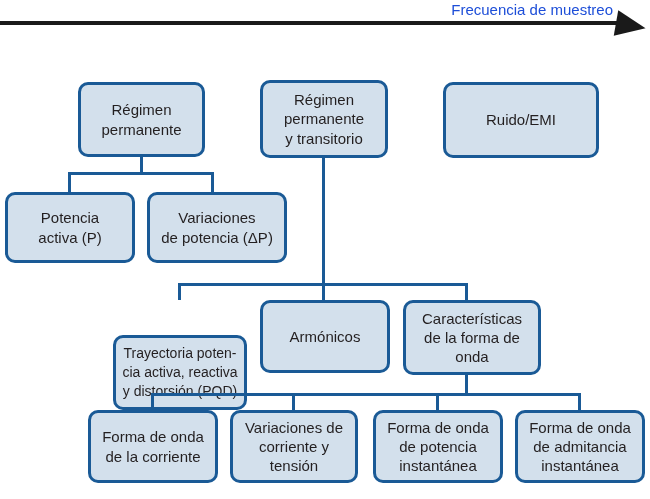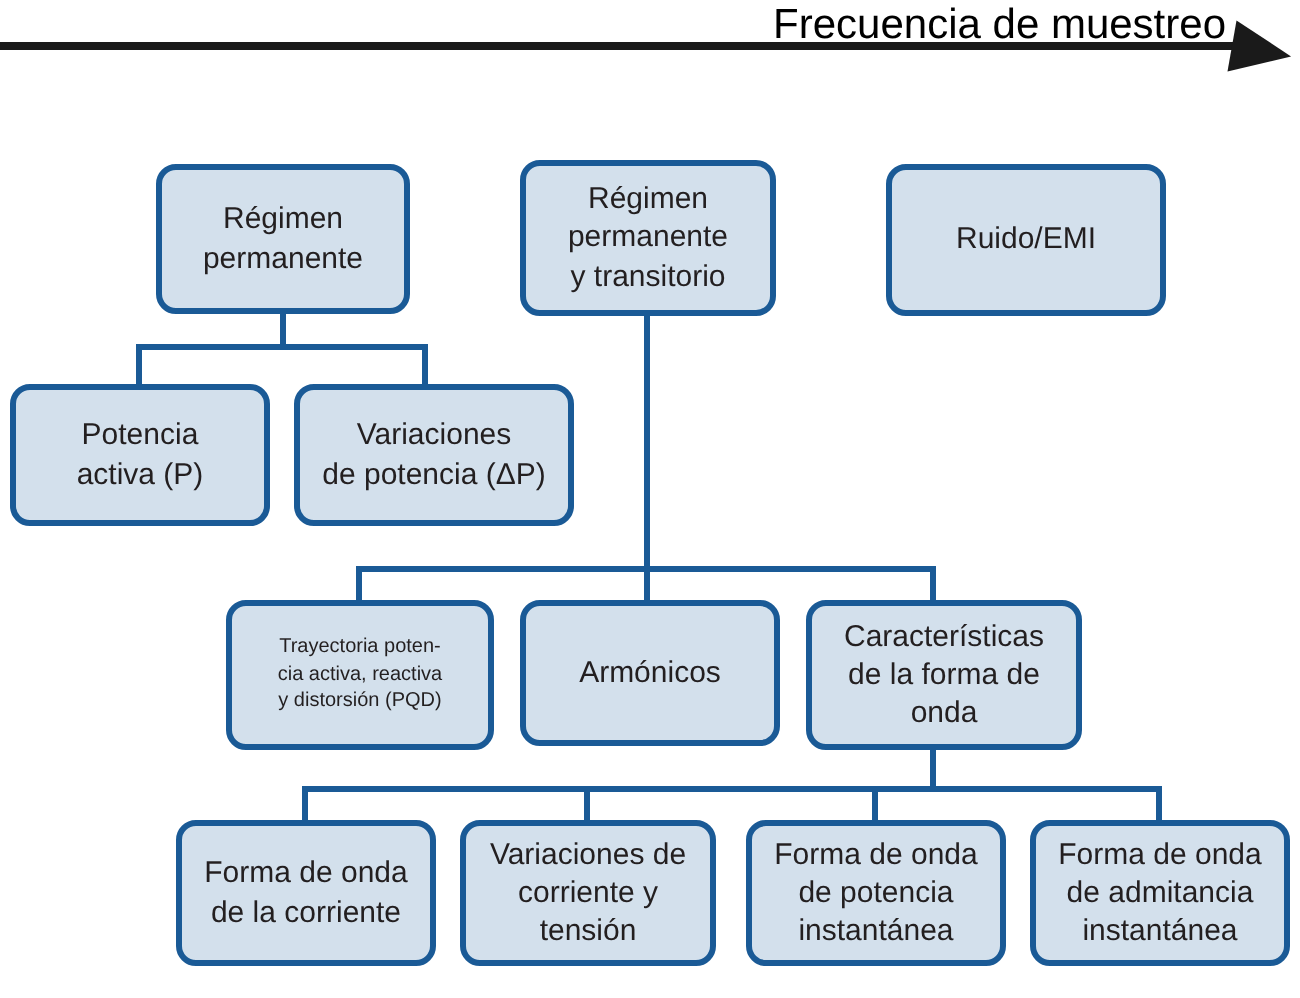--- a/index.html
+++ b/index.html
@@ -26,54 +26,54 @@
     width: 0; height: 0;
     border-left: 30px solid #1a1a1a;
     border-top: 13px solid transparent;
     border-bottom: 13px solid transparent;
     transform: rotate(10deg);
     transform-origin: left center;
   }
   .axis-label {
     position: absolute;
     top: 1px; right: 37px;
-    font-size: 21px;
-    color: #000000;
+    font-size: 15px;
+    color: #1d4ed8;
     white-space: nowrap;
   }
 
   
   .node {
     position: absolute;
     box-sizing: border-box;
     background: #d3e0ec;
     border: 3px solid #1a5a96;
     border-radius: 10px;
     display: flex;
     align-items: center;
     justify-content: center;
     text-align: center;
     white-space: pre-line;
     font-size: 15px;
     line-height: 1.28;
     color: #231f20;
     padding: 2px 3px;
   }
-  .node.tight { font-size: 10px; line-height: 1.35; }
+  .node.tight { font-size: 14px; line-height: 1.35; margin-top: 35px; }
 
   
   .line {
     position: absolute;
     background: #1a5a96;
   }
 
   
   #n-regimen-permanente            { left: 78px;  top: 82px;  width: 127px; height: 75px; }
   #n-regimen-perm-transitorio      { left: 260px; top: 80px;  width: 128px; height: 78px; }
-  #n-ruido-emi                     { left: 443px; top: 82px;  width: 140px; height: 76px; }
+  #n-ruido-emi                     { left: 443px; top: 82px;  width: 156px; height: 76px; }
   #n-potencia-activa               { left: 5px;   top: 192px; width: 130px; height: 71px; }
   #n-variaciones-potencia          { left: 147px; top: 192px; width: 140px; height: 71px; }
   #n-trayectoria-pqd               { left: 113px; top: 300px; width: 134px; height: 75px; }
   #n-armonicos                     { left: 260px; top: 300px; width: 130px; height: 73px; text-align: right; }
   #n-caracteristicas-forma-onda    { left: 403px; top: 300px; width: 138px; height: 75px; }
   #n-forma-onda-corriente          { left: 88px;  top: 410px; width: 130px; height: 73px; }
   #n-trayectorias-corriente-tension{ left: 230px; top: 410px; width: 128px; height: 73px; }
   #n-forma-onda-potencia           { left: 373px; top: 410px; width: 130px; height: 73px; }
   #n-forma-onda-admitancia         { left: 515px; top: 410px; width: 130px; height: 73px; }
 

